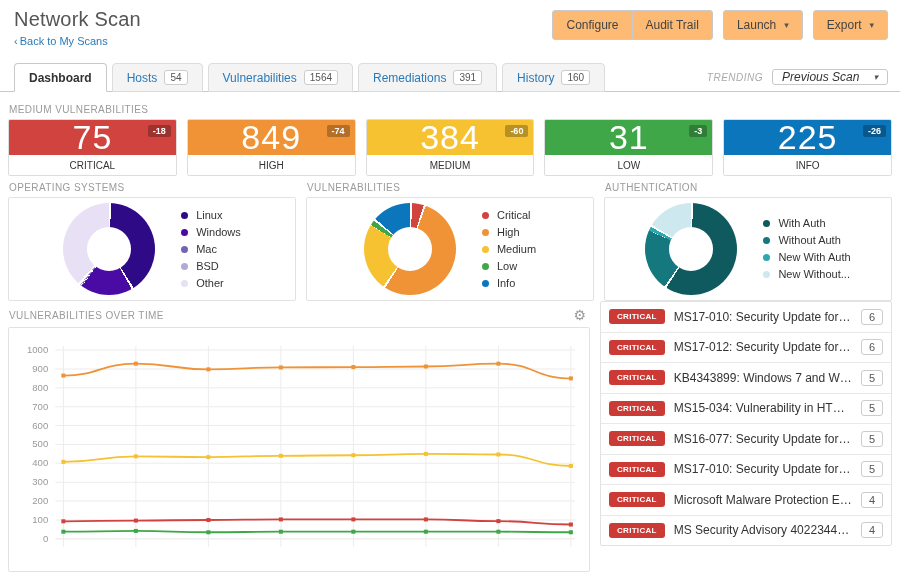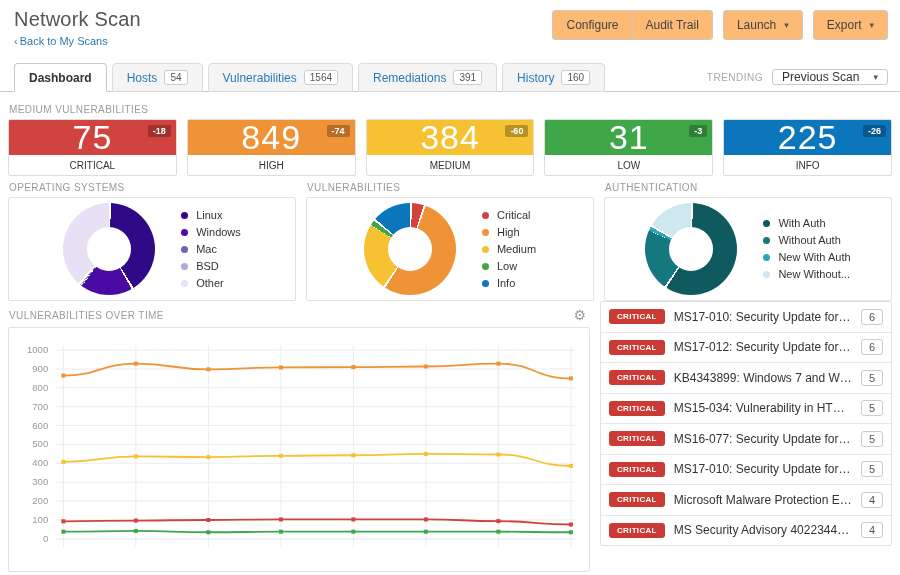--- a/index.html
+++ b/index.html
@@ -23,21 +23,21 @@
 
   
   .tabbar { display:flex; justify-content:space-between; align-items:flex-end; border-bottom:1px solid #c9c9c9;
     padding:6px 12px 0 14px; margin-top:4px; }
   .tabs { display:flex; }
   .tab { display:flex; align-items:center; gap:7px; padding:6px 14px; font-size:12px; color:#2a7ab9;
     background:#f4f4f4; border:1px solid #dcdcdc; border-radius:4px 4px 0 0; margin-right:5px; margin-bottom:-1px;
     cursor:pointer; }
   .tab.active { background:#fff; border-color:#c9c9c9; border-bottom-color:#fff; color:#333; font-weight:bold; }
   .tab .cnt { background:#fff; border:1px solid #ccc; border-radius:3px; font-size:10px; color:#555; padding:1px 5px; }
-  .trending { display:flex; align-items:center; gap:9px; padding-bottom:6px; }
+  .trending { display:flex; align-items:center; gap:9px; padding-bottom:6px;font-style:italic; }
   .trending-label { font-size:10px; color:#aaa; letter-spacing:.5px; }
   .select { display:flex; align-items:center; justify-content:flex-end; gap:14px; border:1px solid #c9c9c9;
     border-radius:3px; background:#fff; font-size:12px; color:#333; padding:0 9px; min-width:104px; cursor:pointer; }
 
   
   main { padding:6px 8px 0 8px; }
   .sec-label { font-size:10px; color:#9b9b9b; letter-spacing:.4px; margin:6px 0 4px 1px; }
   .sec-head { display:flex; justify-content:space-between; align-items:center; margin:6px 0 4px 1px; }
   .gear { color:#999; font-size:14px; cursor:pointer; margin-right:4px; }
   .panel { background:#fff; border:1px solid #e2e2e2; border-radius:2px; }

